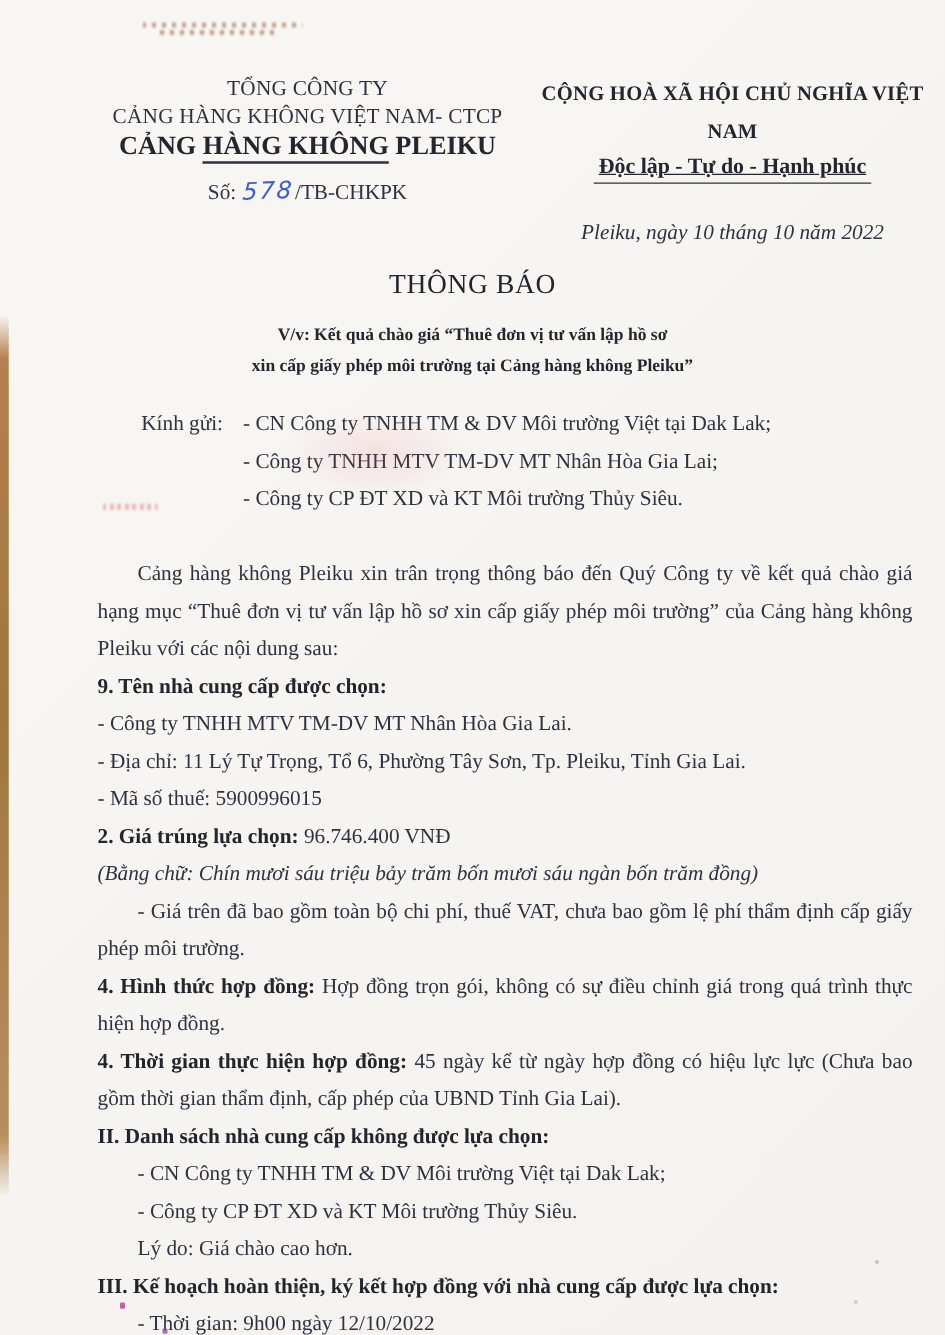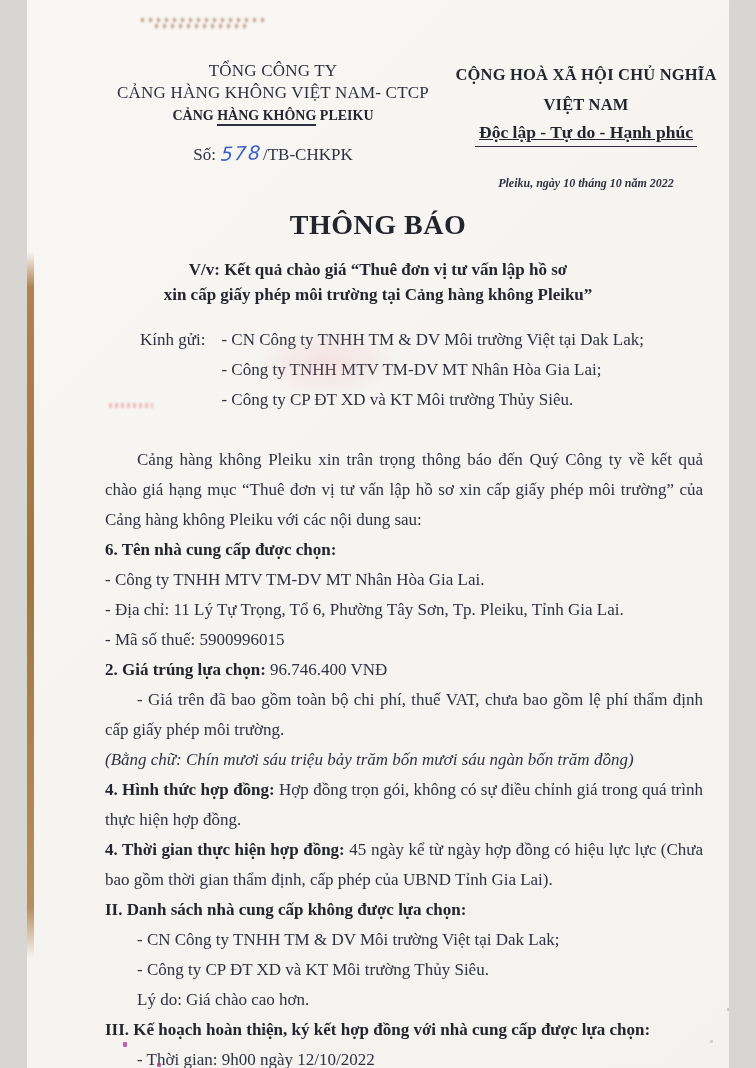--- a/index.html
+++ b/index.html
@@ -1,18 +1,18 @@
 <!DOCTYPE html>
 <html><head>
 <meta charset="utf-8">
 <style>
   html,body{margin:0;padding:0;background:#d8d6d2;}
   .page{
     position:relative;
-    width:702px;height:1068px;
+    width:756px;height:1068px;
     margin:0 auto;
     background:linear-gradient(135deg,#f8f7f4 0%,#f5f4f1 55%,#f3f2ee 100%);
     color:#2e3240;
     font-family:"Liberation Serif","DejaVu Serif",serif;
     font-size:17px;
     overflow:hidden;
     box-sizing:border-box;
   }
   
   .edge-strip{
@@ -40,39 +40,39 @@
   .ink-dot{position:absolute;border-radius:1px;}
   .dot-1{left:96px;top:1042px;width:4px;height:5px;background:#b5399b;opacity:.8;}
   .dot-2{left:130px;top:1063px;width:4px;height:4px;background:#a93a92;opacity:.75;}
   .dot-3{left:236px;top:1030px;width:3px;height:3px;background:#8b8b93;opacity:.5;}
   .dot-4{left:700px;top:1008px;width:3px;height:3px;background:#8b8b93;opacity:.45;}
   .dot-5{left:683px;top:1040px;width:3px;height:3px;background:#9b9ba3;opacity:.4;}
   
   .header-row{display:flex;padding-top:60px;}
   .org{width:352px;margin-left:70px;text-align:center;line-height:22px;}
   .org .l12{letter-spacing:.2px;}
-  .org .l3{font-weight:bold;font-size:14px;color:#23262e;margin-top:1px;}
+  .org .l3{font-weight:bold;font-size:21px;color:#23262e;margin-top:1px;}
   .org .u{border-bottom:2px solid #2e3240;padding-bottom:1px;}
   .doc-no{margin-top:15px;font-size:17px;}
   .hand{
     color:#3b5ec9;
     font-family:"DejaVu Sans",sans-serif;
     font-style:italic;font-size:19px;letter-spacing:1.5px;
     display:inline-block;transform:rotate(-2deg) skewX(-6deg);
     padding:0 1px;
   }
   .nat{flex:1;text-align:center;padding-right:6px;}
   .nat .l1{font-weight:bold;font-size:16.5px;color:#23262e;letter-spacing:.2px;line-height:30px;}
   .nat .l2{display:inline-block;font-weight:bold;font-size:17.5px;color:#23262e;
            border-bottom:1.6px solid #2e3240;padding:1px 4px 3px;line-height:22px;text-decoration:underline;}
-  .date-line{margin-top:29px;font-style:italic;font-weight:700;font-size:12px;}
+  .date-line{margin-top:29px;font-style:italic;font-weight:400;font-size:17px;}
   
   .title-block{text-align:center;margin-top:18px;}
-  .doc-title{font-size:28px;font-weight:bold;color:#22252c;letter-spacing:.5px;margin:16px;}
-  .subtitle{font-weight:bold;color:#23262e;font-size:17px;line-height:25px;margin-top:4px;}
+  .doc-title{font-size:22px;font-weight:normal;color:#22252c;letter-spacing:.5px;margin:16px;}
+  .subtitle{font-weight:bold;color:#23262e;font-size:14px;line-height:25px;margin-top:4px;}
   
   .body{margin:0 26px 0 78px;line-height:30px;}
   .salutation{display:flex;gap:16px;margin-top:18px;margin-left:35px;}
   .recipients p{margin:0;}
   .para{margin:0;text-align:justify;}
   .indent-first{text-indent:32px;}
   .bold{font-weight:bold;color:#22252c;}
   .italic{font-style:italic;}
   .list-indent{margin-left:32px;}
   .sec-head{font-weight:bold;color:#22252c;margin:0;}
@@ -121,28 +121,28 @@
       <span>Kính gửi:</span>
       <div class="recipients">
         <p>- CN Công ty TNHH TM &amp; DV Môi trường Việt tại Dak Lak;</p>
         <p>- Công ty TNHH MTV TM-DV MT Nhân Hòa Gia Lai;</p>
         <p>- Công ty CP ĐT XD và KT Môi trường Thủy Siêu.</p>
       </div>
     </div>
 
     <p class="para indent-first" style="margin-top:30px;">Cảng hàng không Pleiku xin trân trọng thông báo đến Quý Công ty về kết quả chào giá hạng mục “Thuê đơn vị tư vấn lập hồ sơ xin cấp giấy phép môi trường” của Cảng hàng không Pleiku với các nội dung sau:</p>
 
-    <p class="sec-head">6. Tên nhà cung cấp được chọn:</p>
+    <p class="sec-head">9. Tên nhà cung cấp được chọn:</p>
     <p class="para">- Công ty TNHH MTV TM-DV MT Nhân Hòa Gia Lai.</p>
     <p class="para">- Địa chỉ: 11 Lý Tự Trọng, Tổ 6, Phường Tây Sơn, Tp. Pleiku, Tỉnh Gia Lai.</p>
     <p class="para">- Mã số thuế: 5900996015</p>
 
     <p class="para"><span class="bold">2. Giá trúng lựa chọn:</span> <span>96.746.400 VNĐ</span></p>
+    <p class="para italic">(Bằng chữ: Chín mươi sáu triệu bảy trăm bốn mươi sáu ngàn bốn trăm đồng)</p>
     <p class="para indent-first">- Giá trên đã bao gồm toàn bộ chi phí, thuế VAT, chưa bao gồm lệ phí thẩm định cấp giấy phép môi trường.</p>
-    <p class="para italic">(Bằng chữ: Chín mươi sáu triệu bảy trăm bốn mươi sáu ngàn bốn trăm đồng)</p>
 
     <p class="para"><span class="bold">4. Hình thức hợp đồng:</span> <span>Hợp đồng trọn gói, không có sự điều chỉnh giá trong quá trình thực hiện hợp đồng.</span></p>
 
     <p class="para"><span class="bold">4. Thời gian thực hiện hợp đồng:</span> <span>45 ngày kể từ ngày hợp đồng có hiệu lực lực (Chưa bao gồm thời gian thẩm định, cấp phép của UBND Tỉnh Gia Lai).</span></p>
 
     <p class="sec-head">II. Danh sách nhà cung cấp không được lựa chọn:</p>
     <p class="para list-indent">- CN Công ty TNHH TM &amp; DV Môi trường Việt tại Dak Lak;</p>
     <p class="para list-indent">- Công ty CP ĐT XD và KT Môi trường Thủy Siêu.</p>
     <p class="para list-indent">Lý do: Giá chào cao hơn.</p>
 

